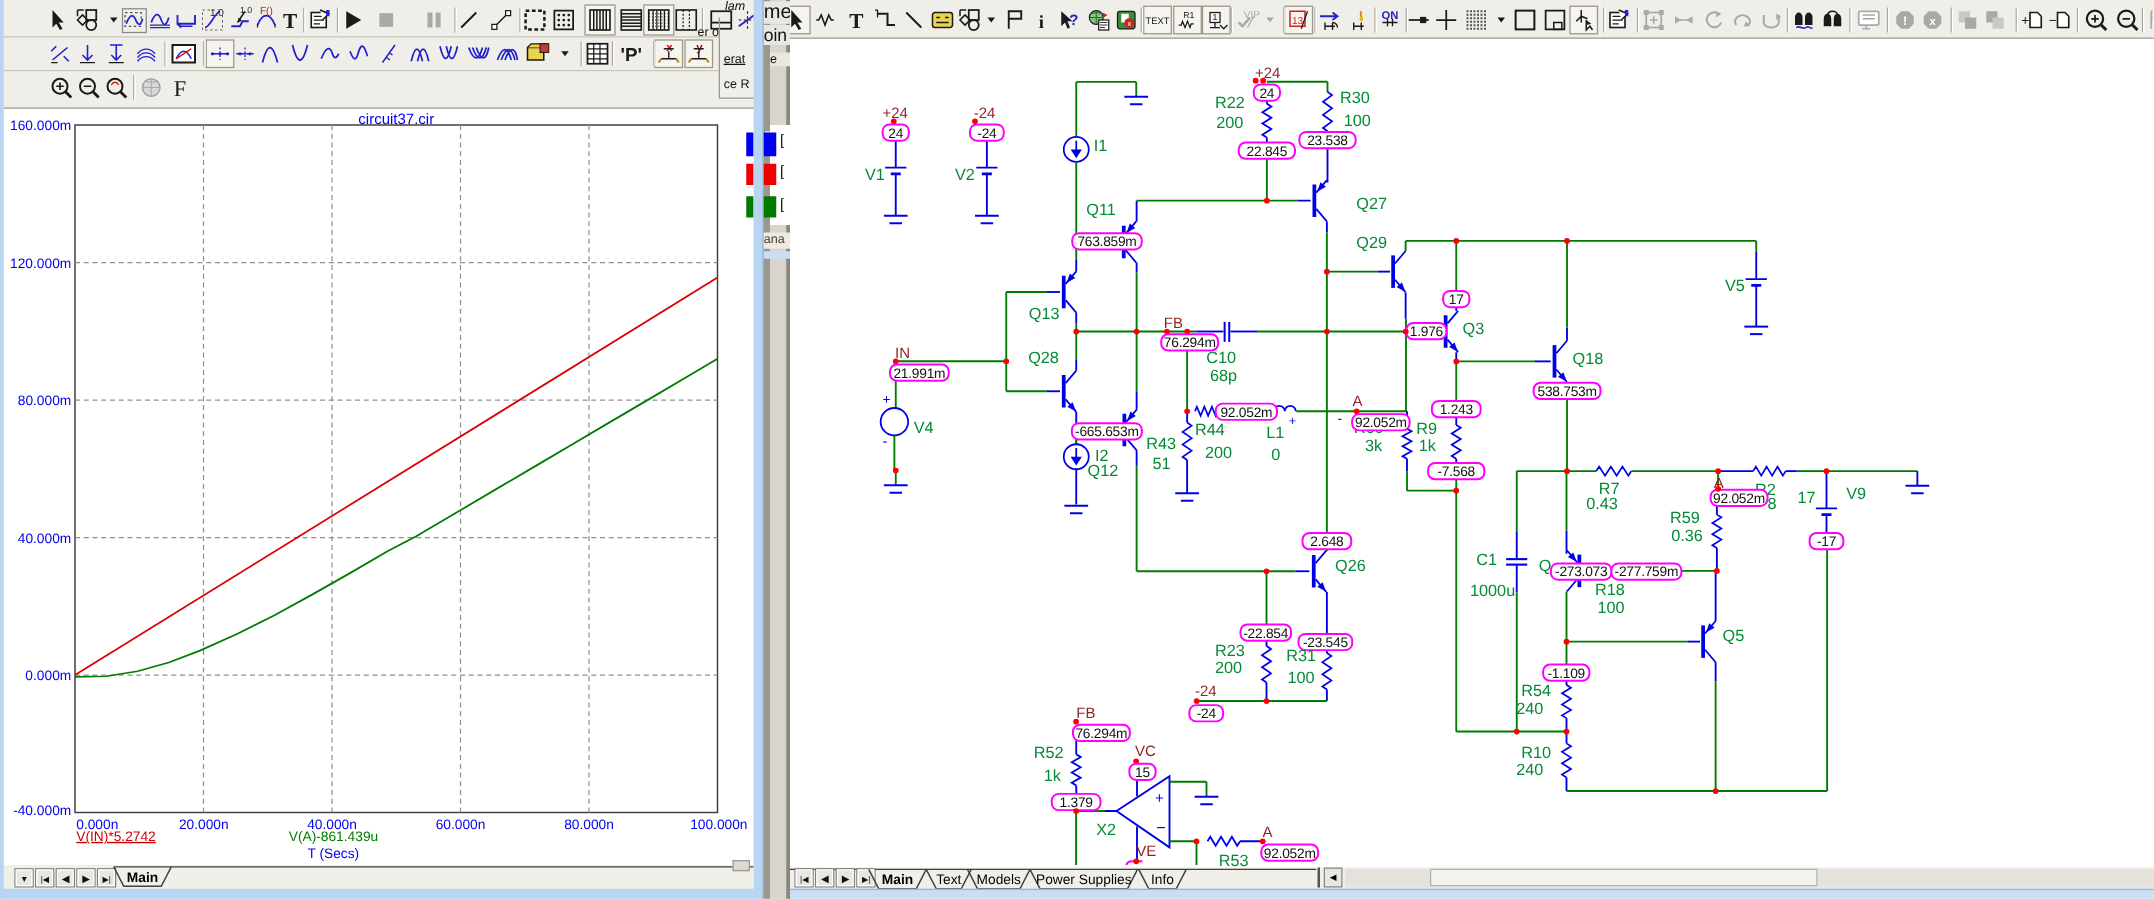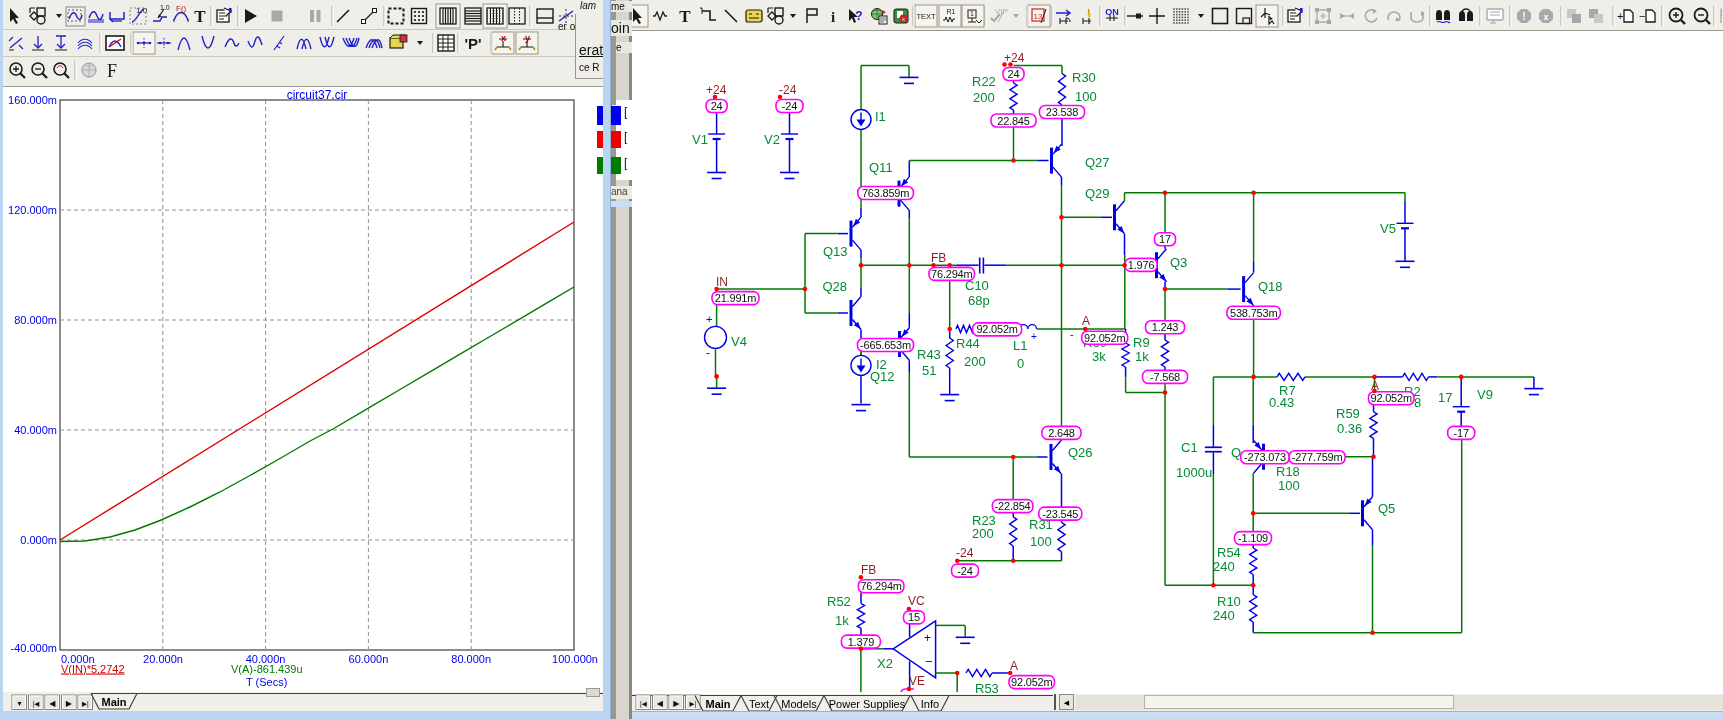--- a/index.html
+++ b/index.html
@@ -1,20 +1,20 @@
 <!DOCTYPE html>
 <html><head><meta charset="utf-8"><style>
 *{margin:0;padding:0;box-sizing:border-box;}
 body{width:1723px;height:719px;position:relative;font-family:"Liberation Sans",sans-serif;background:#fff;overflow:hidden;}
 .abs{position:absolute;}
 </style></head><body>
 
 <div class="abs" style="left:0;top:0;width:605px;height:719px;background:#fff;">
 
-  <div class="abs" style="left:0;top:0;width:605px;height:87px;background:#EFEEE9;border-bottom:1px solid #9d9a90;">
+  <div class="abs" style="left:0;top:0;width:605px;height:87px;background:#EFEEE9;border-bottom:1px solid #9d9a90;padding-left:32px;">
     <div class="abs" style="left:0;top:29px;width:575px;height:1px;background:#c9c6ba;"></div>
     <div class="abs" style="left:0;top:56px;width:575px;height:1px;background:#c9c6ba;"></div>
     <svg width="605" height="86" font-family="Liberation Sans, sans-serif">
         <g transform="translate(14,16)">
           <path d="M-4,-8 L-4,6 L-1,3 L2,8 L4,7 L1,2 L5,2 Z" fill="#1a1a1a"></path>
         </g>
         <g transform="translate(38,16)">
           <rect x="-1" y="-8" width="8" height="8" fill="none" stroke="#1a1a1a" stroke-width="1.4"></rect>
           <circle cx="3" cy="4" r="4" fill="none" stroke="#1a1a1a" stroke-width="1.4"></circle>
           <path d="M-8,0 L-4,-4 L0,0 L-4,4 Z" fill="none" stroke="#1a1a1a" stroke-width="1.3"></path>
@@ -275,21 +275,21 @@
           <text x="0" y="7" font-size="18" fill="#1a1a1a" text-anchor="middle" font-family="Liberation Serif">F</text>
         </g>
         <line x1="75" y1="60" x2="75" y2="80" stroke="#aaa69a" stroke-width="1"></line>
         <line x1="76" y1="60" x2="76" y2="80" stroke="#fff" stroke-width="1"></line>
       </svg>
     
     <div class="abs" style="left:575px;top:14px;width:1px;height:64px;background:#9a968a;"></div>
     <div class="abs" style="left:575px;top:78px;width:30px;height:1px;background:#9a968a;"></div>
     <div class="abs" style="left:580px;top:0px;font-size:10px;color:#111;font-style:italic;">lam</div>
     <div class="abs" style="left:558px;top:21px;font-size:10px;color:#111;">er o</div>
-    <div class="abs" style="left:579px;top:42px;font-size:14px;color:#111;text-decoration:underline;">erat</div>
+    <div class="abs" style="left:579px;top:42px;font-size:10px;color:#111;text-decoration:underline;">erat</div>
     <div class="abs" style="left:579px;top:62px;font-size:10px;color:#111;">ce R</div>
   </div>
 
   <div class="abs" style="left:0;top:88px;width:603px;height:604px;background:#fff;">
     <svg width="603" height="604" viewBox="0 88 603 604" font-family="Liberation Sans, sans-serif">
         <rect x="60" y="100" width="514" height="550" fill="white" stroke="#404040" stroke-width="1.2"></rect>
         <line x1="162.8" y1="100" x2="162.8" y2="650" stroke="#909090" stroke-width="1" stroke-dasharray="4,3"></line>
         <line x1="265.6" y1="100" x2="265.6" y2="650" stroke="#909090" stroke-width="1" stroke-dasharray="4,3"></line>
         <line x1="368.4" y1="100" x2="368.4" y2="650" stroke="#909090" stroke-width="1" stroke-dasharray="4,3"></line>
         <line x1="471.2" y1="100" x2="471.2" y2="650" stroke="#909090" stroke-width="1" stroke-dasharray="4,3"></line>
@@ -350,21 +350,21 @@
   <div class="abs" style="left:0;top:711px;width:605px;height:8px;background:#B8D6F2;"></div>
 </div>
 
 <div class="abs" style="left:603px;top:0;width:32px;height:719px;background:#E8E6E0;">
   <div class="abs" style="left:0;top:0;width:8px;height:719px;background:#B8D6F2;border-right:1px solid #8FB0D0;"></div>
   <div class="abs" style="left:8px;top:0;width:5px;height:719px;background:#9a988e;"></div>
   <div class="abs" style="left:13px;top:0;width:16px;height:719px;background:#D7D5CC;"></div>
   <div class="abs" style="left:26px;top:0;width:3px;height:719px;background:#8a887e;"></div>
   <div class="abs" style="left:29px;top:0;width:3px;height:719px;background:#c5c2b8;"></div>
 
-  <div class="abs" style="left:8px;top:1px;font-size:10px;color:#111;background:#E9E7E1;width:21px;">me</div>
+  <div class="abs" style="left:8px;top:1px;font-size:16px;color:#111;background:#E9E7E1;width:21px;">me</div>
   <div class="abs" style="left:8px;top:20px;font-size:14px;color:#111;background:#E9E7E1;width:21px;">oin</div>
   <div class="abs" style="left:13px;top:42px;font-size:10px;color:#111;background:#E9E7E1;width:16px;">e</div>
   <div class="abs" style="left:9px;top:62px;font-size:10px;color:#111;background:#E9E7E1;width:20px;margin-top:43px;">ns</div>
   <div class="abs" style="left:13px;top:100px;width:17px;height:80px;background:#fff;"></div>
   <div class="abs" style="left:8px;top:106px;width:10px;height:19px;background:#0000EE;"></div>
   <div class="abs" style="left:8px;top:131px;width:10px;height:17px;background:#EE0000;"></div>
   <div class="abs" style="left:8px;top:157px;width:10px;height:17px;background:#007B00;"></div>
   <div class="abs" style="left:21px;top:105px;font-size:12px;color:#111;">[</div>
   <div class="abs" style="left:21px;top:130px;font-size:12px;color:#111;">[</div>
   <div class="abs" style="left:21px;top:156px;font-size:12px;color:#111;">[</div>

